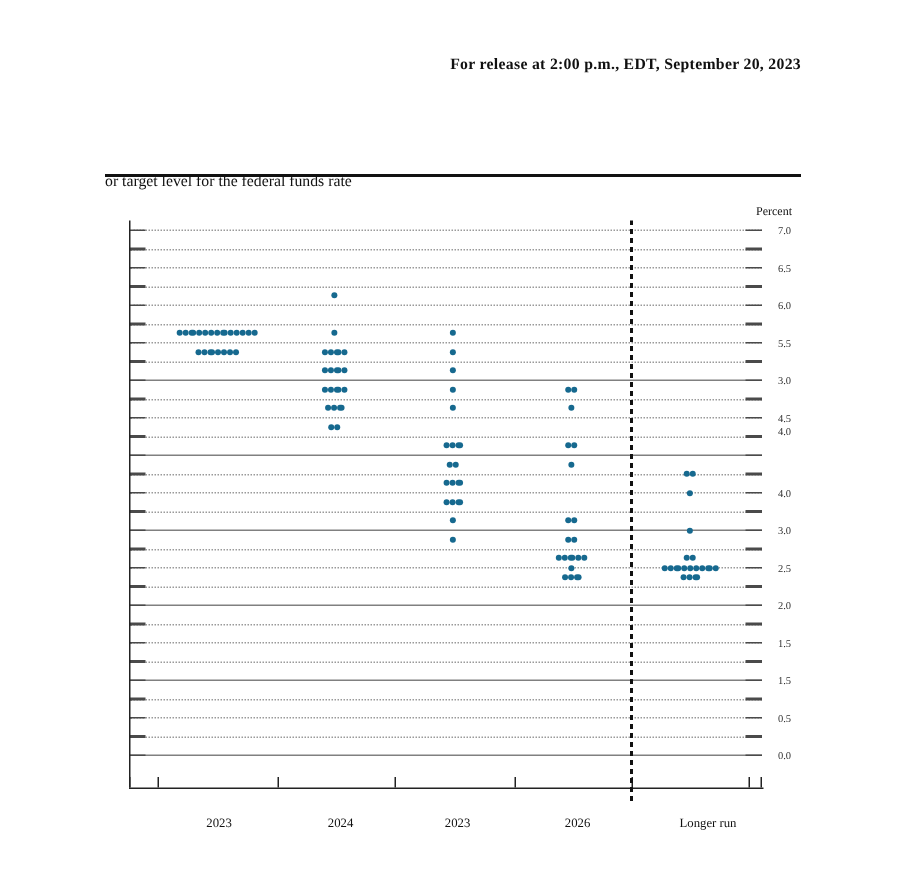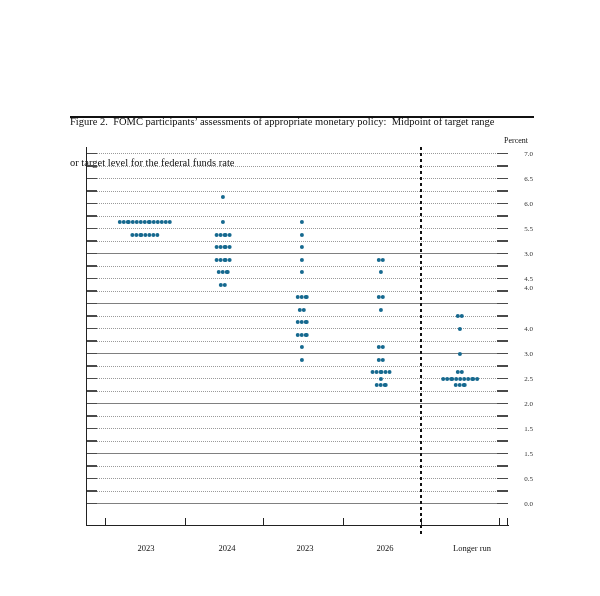--- a/index.html
+++ b/index.html
@@ -6,35 +6,35 @@
   .page{position:relative;width:600px;height:596px;background:#ffffff;overflow:hidden;
         font-family:"Liberation Serif", serif;color:#111;}
   .release{position:absolute;top:38px;right:66px;font-weight:bold;font-size:10.5px;letter-spacing:0.2px;}
   .title{position:absolute;left:70px;top:88px;width:472px;font-size:10.5px;line-height:13.5px;white-space:pre-wrap;}
   .hrule{position:absolute;left:70px;top:116px;width:464px;height:2px;background:#111;}
   .percent{position:absolute;left:494px;top:136px;width:34px;text-align:right;font-size:8px;}
   .gridline{position:absolute;height:0;}
   .gridline.dotted{border-top:1px dotted #9a9a9a;}
   .gridline.solid{border-top:1.5px solid #808080;}
   .edge-dash{position:absolute;height:1.5px;background:#4a4a4a;}
-  .ylab{position:absolute;font-size:7px;color:#333;width:20px;text-align:right;}
+  .ylab{position:absolute;font-size:7px;color:#333;width:20px;text-align:center;}
   .xlab{position:absolute;font-size:8.5px;color:#111;transform:translateX(-50%);}
   .axis{position:absolute;background:#222;}
   .tick{position:absolute;width:1.2px;height:7px;background:#222;}
   .vdash{position:absolute;width:2px;
          background:repeating-linear-gradient(to bottom,#111 0 3px,transparent 3px 6px);}
   .dotrow{position:absolute;display:flex;transform:translate(-50%,-50%);}
   .dot{width:4.2px;height:4.2px;border-radius:50%;flex:0 0 auto;}
 </style>
 </head>
 <body>
 
 <div class="page">
+  <div class="release">For release at 2:00 p.m., EDT, September 20, 2023</div>
   <div class="title">
-    <div>Figure 2.  FOMC participants’ assessments of appropriate monetary policy:  Midpoint of target range</div>
     <div>or target level for the federal funds rate</div>
   </div>
   <div class="hrule"></div>
   <div class="percent">Percent</div>
   <div id="chart">
       <div class="gridline solid" style="left: 86px; top: 503px; width: 422px;"></div>
       <div class="edge-dash" style="left: 86px; top: 502.75px; width: 11px;"></div>
       <div class="edge-dash" style="left: 497px; top: 502.75px; width: 11px;"></div>
       <div class="ylab" style="left: 513px; top: 499.5px;">0.0</div>
       <div class="gridline dotted" style="left: 86px; top: 490.5px; width: 422px;"></div>

